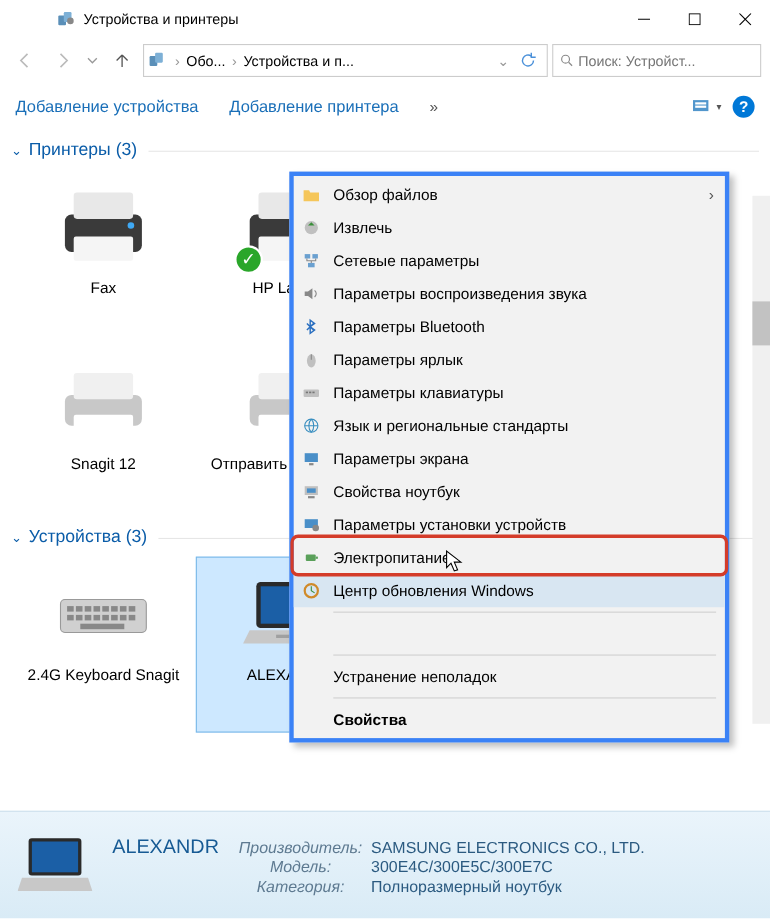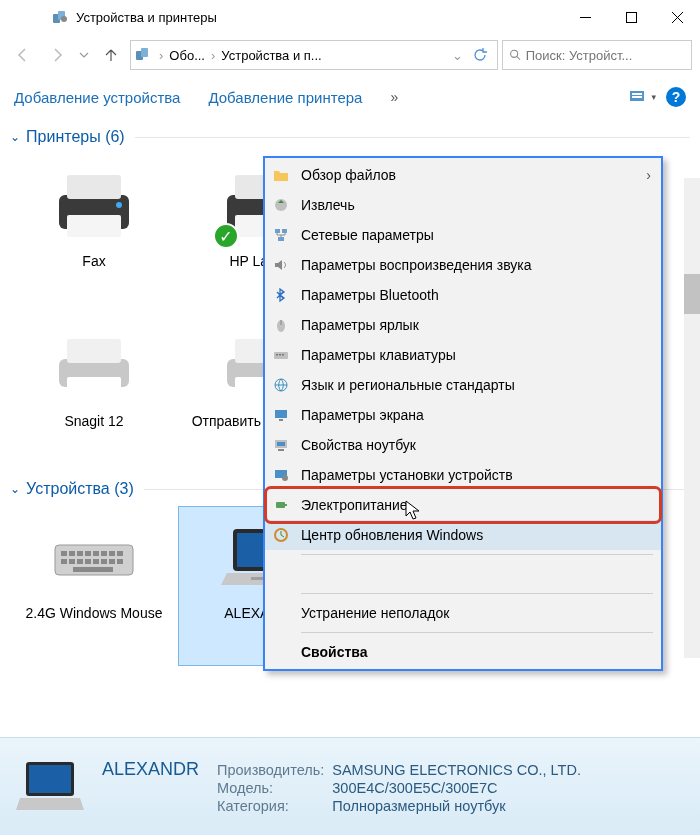--- a/index.html
+++ b/index.html
@@ -42,37 +42,37 @@
 .item { width:168px; height:160px; display:flex; flex-direction:column; align-items:center; justify-content:flex-start; padding-top:10px; text-align:center; font-size:14px; color:#000; border:1px solid transparent; position:relative; }
 .item.selected { background:#cde8ff; border:1px solid #7ab8e8; }
 .item .thumb { width:90px; height:80px; display:flex; align-items:center; justify-content:center; margin-bottom:8px; position:relative; }
 .item .label { max-width:150px; line-height:1.2; }
 .check-badge { position:absolute; bottom:-4px; left:-4px; width:26px; height:26px; background:#2aa62a; border-radius:50%; border:2px solid #fff; display:flex; align-items:center; justify-content:center; color:#fff; font-size:16px; }
 
 
 svg { display:block; }
 
 
-.context-menu { position:absolute; left:263px; top:156px; width:400px; background:#f2f2f2; border:2px solid #3b82f6; box-shadow:4px 4px 6px rgba(0,0,0,0.25); font-size:14px; padding:2px 0; z-index:100; }
+.context-menu { position:absolute; left:263px; top:156px; width:400px; background:#f2f2f2; border:4px solid #3b82f6; box-shadow:4px 4px 6px rgba(0,0,0,0.25); font-size:14px; padding:2px 0; z-index:100; }
 .menu-item { display:flex; align-items:center; height:30px; padding:0 10px 0 6px; position:relative; }
 .menu-item:hover, .menu-item.hover { background:#d8e6f2; }
 .menu-item .mi-icon { width:20px; height:20px; margin-right:10px; display:flex; align-items:center; justify-content:center; }
 .menu-item .mi-label { flex:1; white-space:nowrap; }
 .menu-item .mi-arrow { color:#555; font-size:14px; }
 .menu-sep { height:1px; background:#d0d0d0; margin:4px 8px 4px 36px; }
 .menu-item.bold .mi-label { font-weight:600; }
 .highlight-box { position:absolute; left:264px; top:486px; width:398px; height:38px; border:3px solid #d43c2a; border-radius:7px; z-index:200; pointer-events:none; }
 .cursor { position:absolute; left:405px; top:500px; z-index:300; }
 
 
 .details { position:absolute; bottom:0; left:0; right:0; height:98px; background:linear-gradient(#eaf4fb,#d9ebf6); border-top:1px solid #c8dceb; display:flex; align-items:center; padding:10px 16px; font-size:14px; }
 .details .d-icon { width:68px; height:62px; margin-right:18px; }
 .details .d-name { color:#165a94; font-size:18px; margin-right:12px; }
 .details .d-grid { display:grid; grid-template-columns:auto auto; column-gap:8px; row-gap:2px; font-size:14.5px; }
-.details .d-key { color:#5e7a91; text-align:left; }
+.details .d-key { color:#5e7a91; text-align:center;font-style:italic; }
 .details .d-val { color:#2b5a80; }
 
 
 .ico16 { width:16px; height:16px; }
 input { border:none; outline:none; background:transparent; font:inherit; width:100%; }
 
 
 .scrollbar { position:absolute; right:0; top:178px; width:16px; height:480px; background:#f0f0f0; }
 .sb-thumb { position:absolute; top:96px; width:16px; height:40px; background:#c2c2c2; }
 
@@ -172,21 +172,21 @@
         </svg>
       <span style="font-size:9px;color:#555">▾</span>
     </div>
     <div class="help-btn">?</div>
   </div>
 </div>
 
 <div class="content">
   <div class="group-header">
     <span class="caret">⌄</span>
-    <span>Принтеры (6)</span>
+    <span>Принтеры (3)</span>
     <span class="line"></span>
   </div>
   <div class="items">
     <div class="item">
       <div class="thumb">
           <svg viewBox="0 0 90 80">
             <rect x="10" y="30" width="70" height="34" rx="6" fill="#3a3a3a"></rect>
             <rect x="18" y="10" width="54" height="24" rx="3" fill="#e8e8e8"></rect>
             <rect x="18" y="50" width="54" height="22" rx="2" fill="#f5f5f5"></rect>
             <circle cx="70" cy="40" r="3" fill="#3fa9f5"></circle>
@@ -253,21 +253,21 @@
               <rect x="28" y="42" width="6" height="5"></rect>
               <rect x="36" y="42" width="6" height="5"></rect>
               <rect x="44" y="42" width="6" height="5"></rect>
               <rect x="52" y="42" width="6" height="5"></rect>
               <rect x="60" y="42" width="6" height="5"></rect>
               <rect x="68" y="42" width="6" height="5"></rect>
               <rect x="24" y="50" width="40" height="5"></rect>
             </g>
           </svg>
         </div>
-      <div class="label">2.4G Windows Mouse</div>
+      <div class="label">2.4G Keyboard Snagit</div>
     </div>
     <div class="item selected">
       <div class="thumb">
           <svg viewBox="0 0 90 80">
             <rect x="16" y="12" width="58" height="42" rx="4" fill="#2a2a2a"></rect>
             <rect x="20" y="16" width="50" height="34" fill="#1b5fa6"></rect>
             <path d="M10 56 L80 56 L86 68 L4 68 Z" fill="#c8c8c8"></path>
             <rect x="34" y="60" width="22" height="3" fill="#a0a0a0"></rect>
           </svg>
         </div>

